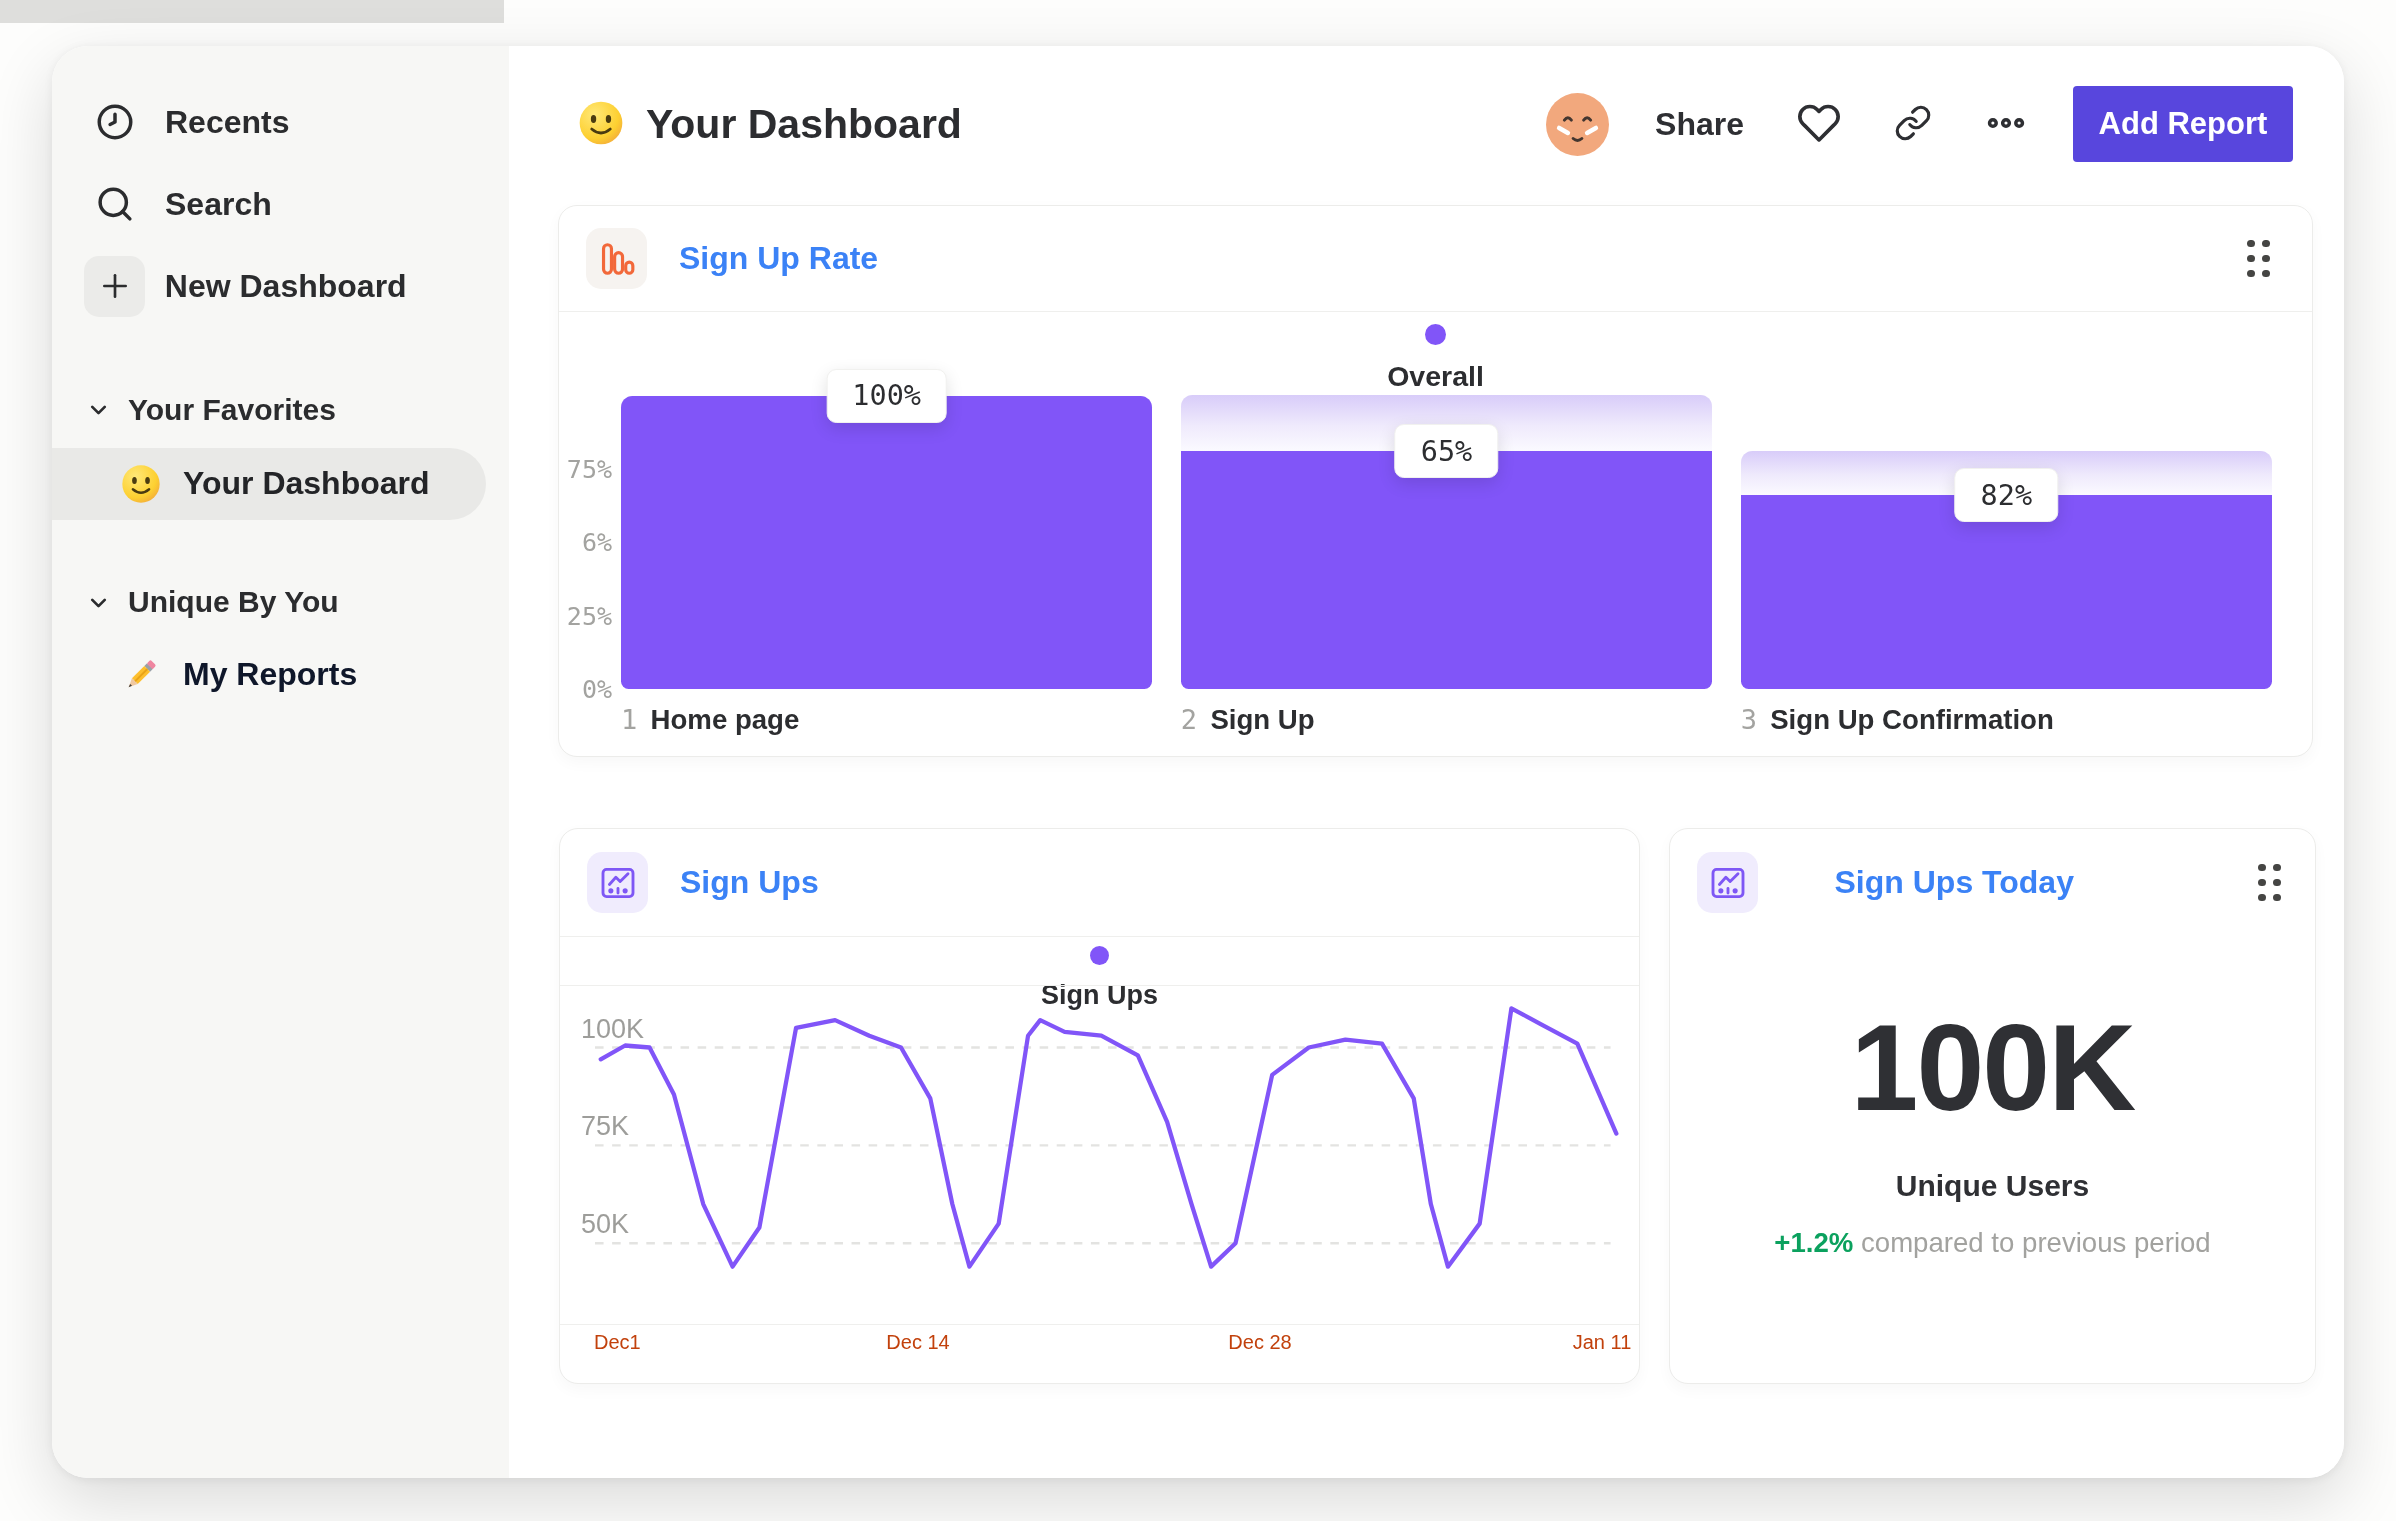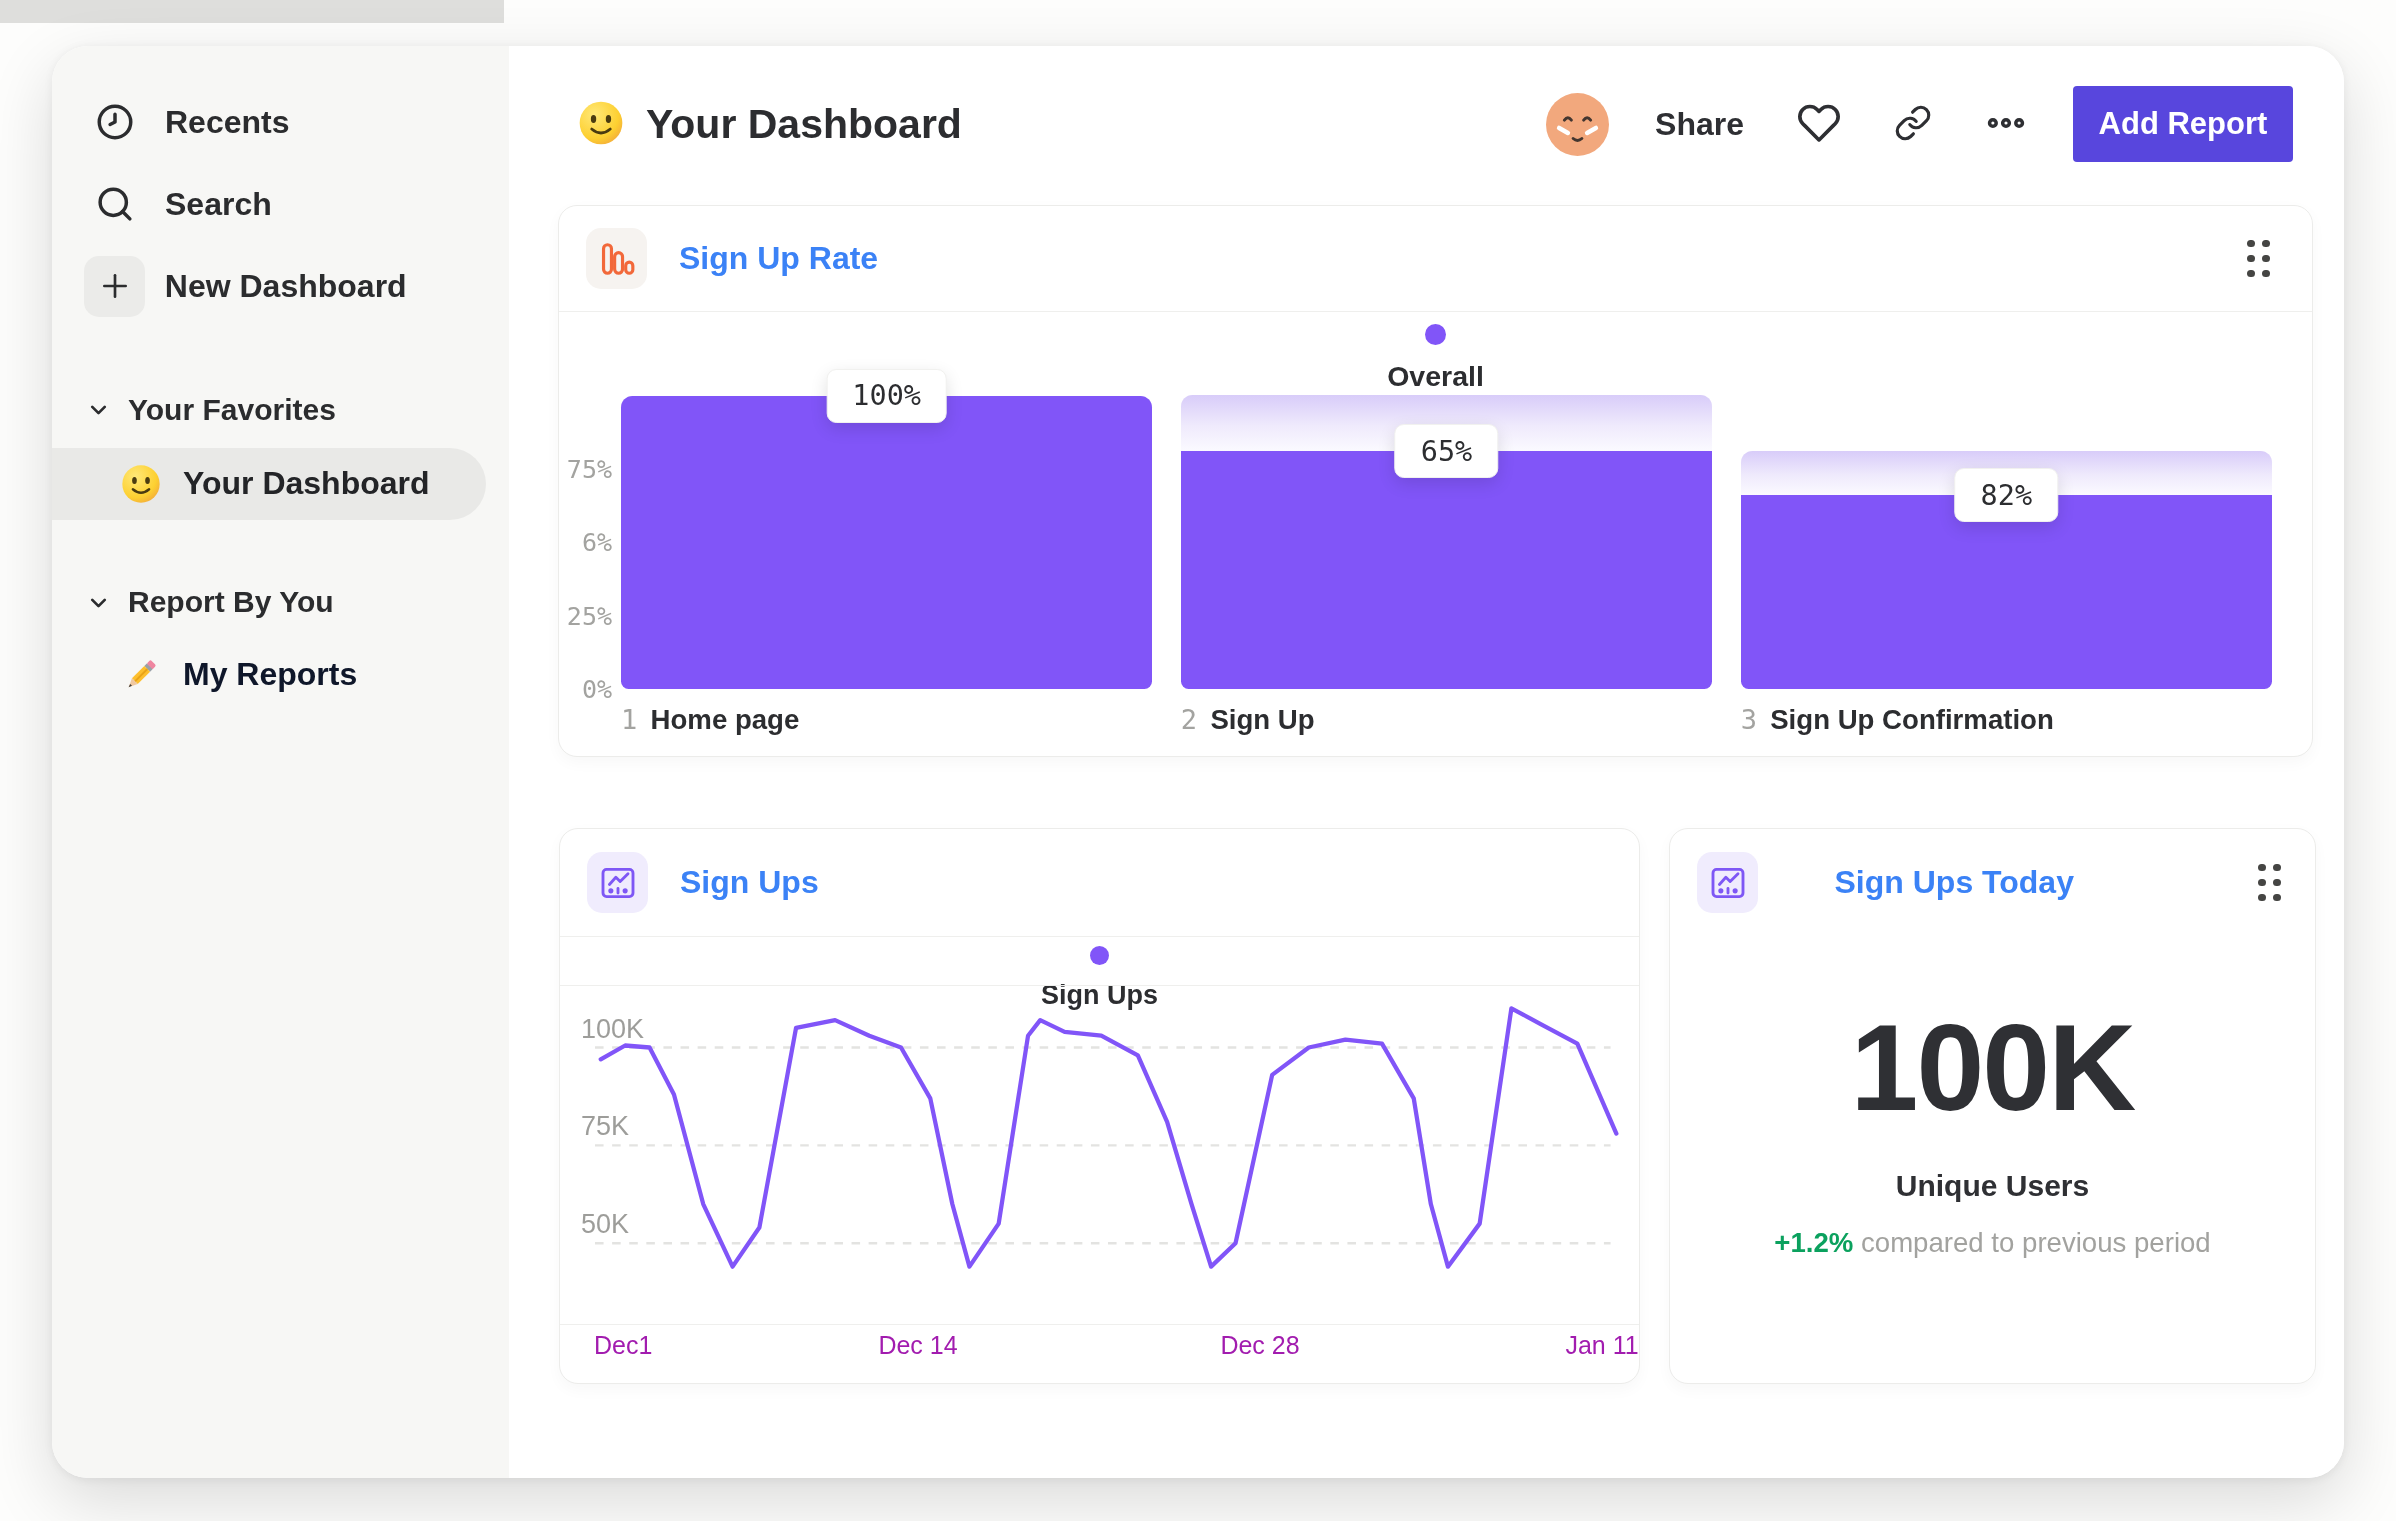--- a/index.html
+++ b/index.html
@@ -56,21 +56,21 @@
   .bar-solid.full{border-radius:11.4px 11.4px 7.6px 7.6px;}
   .bar-tip{position:absolute;left:50%;transform:translate(-50%,-50%);background:#fff;border:1px solid #f1f1ef;border-radius:9.5px;
     box-shadow:0 5.7px 17px rgba(0,0,0,.12);padding:9.5px 25px;font-size:28.5px;color:#2c2d30;white-space:nowrap;}
   #funnel-steps{position:absolute;left:62px;right:40px;top:498px;display:flex;gap:28.5px;}
   .step-label{flex:1;display:flex;align-items:baseline;gap:13.3px;}
   .step-label .num{font-size:27px;color:#a3a3a0;}
   .step-label .name{font-size:27.6px;font-weight:600;color:#2c2d30;}
   
   #line-svg{position:absolute;left:0;top:171px;}
   .ytick{position:absolute;left:21px;font-size:27px;color:#9d9d9a;}
-  .xtick{position:absolute;top:502px;font-size:25px;color:#a21caf;white-space:nowrap;}
+  .xtick{position:absolute;top:502px;font-size:20px;color:#c2410c;white-space:nowrap;}
   
   .metric-value{position:absolute;left:0;right:0;top:169px;text-align:center;font-size:122px;font-weight:700;color:#2f3034;letter-spacing:-1.9px;}
   .metric-label{position:absolute;left:0;right:0;top:340px;text-align:center;font-size:30px;font-weight:600;color:#2f3034;}
   .metric-delta{position:absolute;left:0;right:0;top:398px;text-align:center;font-size:27.6px;}
   .metric-delta b{color:#0ba15e;font-weight:700;}
   .metric-delta span{color:#a2a29f;font-weight:400;}
 </style>
 </head>
 <body>
 
@@ -134,21 +134,21 @@
         </span>
         <span class="nav-label">Your Dashboard</span>
       </div>
 
       <div class="section-title" style="margin-top:49px">
         <span class="caret">
           <svg width="25" height="25" viewBox="0 0 24 24" fill="none" stroke="#2b2c2e" stroke-width="2.6" stroke-linecap="round" stroke-linejoin="round">
               <polyline points="6 9.5 12 15.5 18 9.5"></polyline>
             </svg>
         </span>
-        <span>Report By You</span>
+        <span>Unique By You</span>
       </div>
       <div class="sub-item">
         <span class="glyph" style="width:42px;height:42px">
           <svg width="42" height="42" viewBox="0 0 36 36">
               <g transform="rotate(45 18 18)">
                 <rect x="14.5" y="3" width="7" height="5" rx="1.5" fill="#ef86a0"></rect>
                 <rect x="14.5" y="7.5" width="7" height="3" fill="#9aa0a6"></rect>
                 <rect x="14.5" y="10.5" width="7" height="15" fill="#fdbf2d"></rect>
                 <rect x="17.4" y="10.5" width="1.6" height="15" fill="#e8a317"></rect>
                 <path d="M14.5 25.5 h7 L18 33 Z" fill="#f0c8a0"></path>

